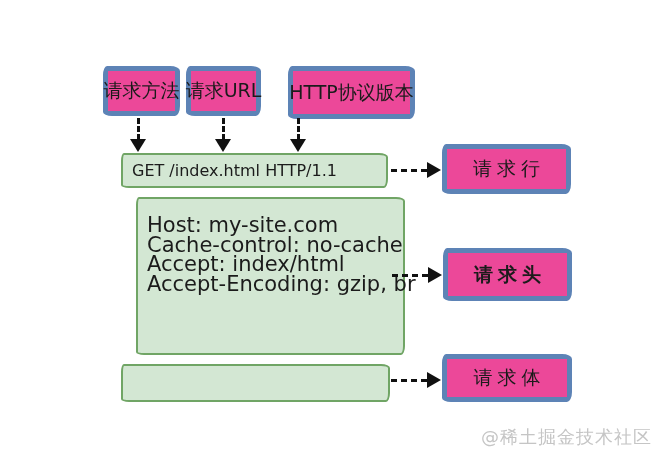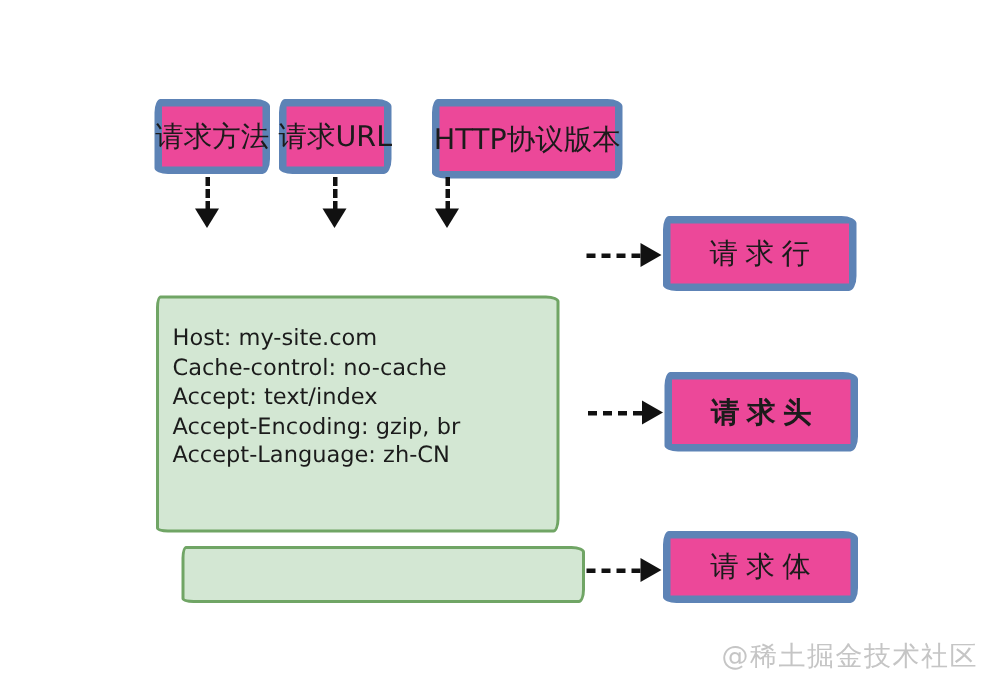--- a/index.html
+++ b/index.html
@@ -36,23 +36,23 @@
     background:#d3e7d3;
     border:2px solid #70a565;
     border-radius:3px 9px 4px 8px / 8px 4px 9px 3px;
   }
   .reqline{
     left:121px;top:153px;width:267px;height:35px;
     display:flex;align-items:center;
     padding-left:9px;font-size:16px;white-space:nowrap;
   }
   .reqheaders{
-    left:104px;top:197px;width:269px;height:158px;
+    left:136px;top:197px;width:269px;height:158px;
     padding:17px 0 0 9px;
-    font-size:15px;line-height:19.5px;
+    font-size:21px;line-height:19.5px;
   }
   .reqbody{left:121px;top:364px;width:269px;height:38px;}
   .hline{white-space:nowrap;}
   
   .vline{position:absolute;width:0;border-left:3px dashed #111;}
   .vhead{position:absolute;width:0;height:0;
     border-left:8px solid transparent;border-right:8px solid transparent;
     border-top:13px solid #111;}
   .hl{position:absolute;height:0;border-top:3px dashed #111;}
   .hhead{position:absolute;width:0;height:0;
@@ -91,27 +91,29 @@
     <span>HTTP协议版本</span>
   </div>
 
   <div class="vline va1"></div>
   <div class="vhead va1h"></div>
   <div class="vline va2"></div>
   <div class="vhead va2h"></div>
   <div class="vline va3"></div>
   <div class="vhead va3h"></div>
 
+  <div class="greenbox reqline">
+    <span>GET /index.html HTTP/1.1</span>
+  </div>
 
   <div class="greenbox reqheaders">
     <div class="hline">Host: my-site.com</div>
     <div class="hline">Cache-control: no-cache</div>
-    <div class="hline">Accept: text/index</div>
+    <div class="hline">Accept: index/html</div>
     <div class="hline">Accept-Encoding: gzip, br</div>
-    <div class="hline">Accept-Language: zh-CN</div>
   </div>
 
   <div class="greenbox reqbody"></div>
 
   <div class="hl ha1"></div>
   <div class="hhead ha1h"></div>
   <div class="hl ha2"></div>
   <div class="hhead ha2h"></div>
   <div class="hl ha3"></div>
   <div class="hhead ha3h"></div>

